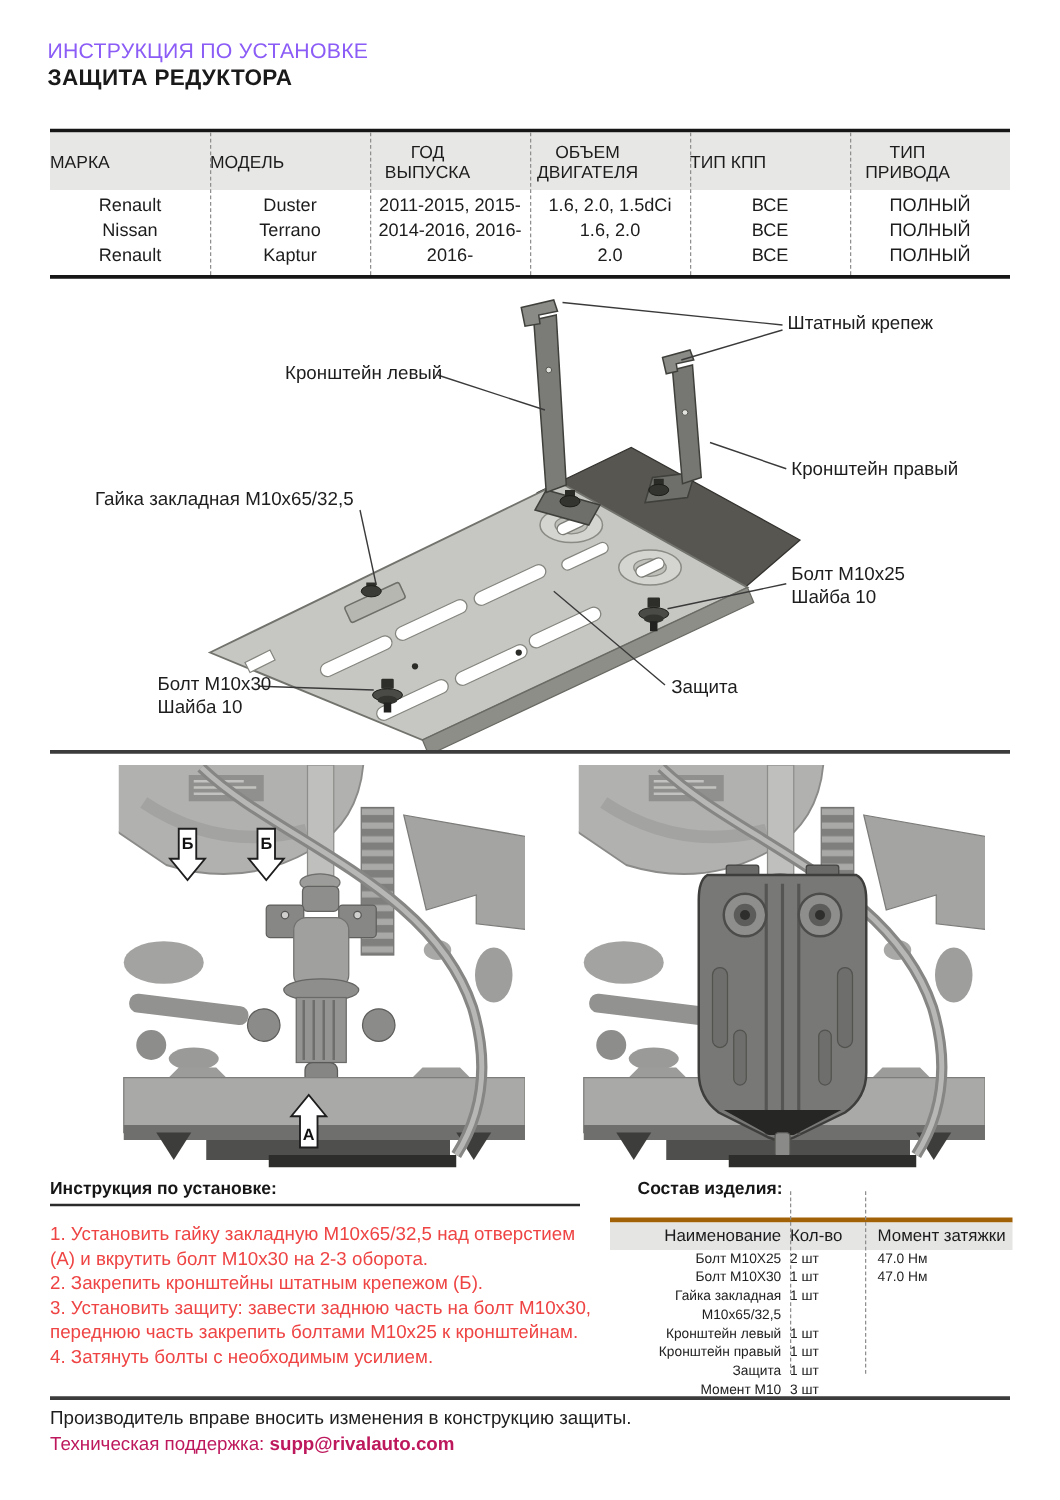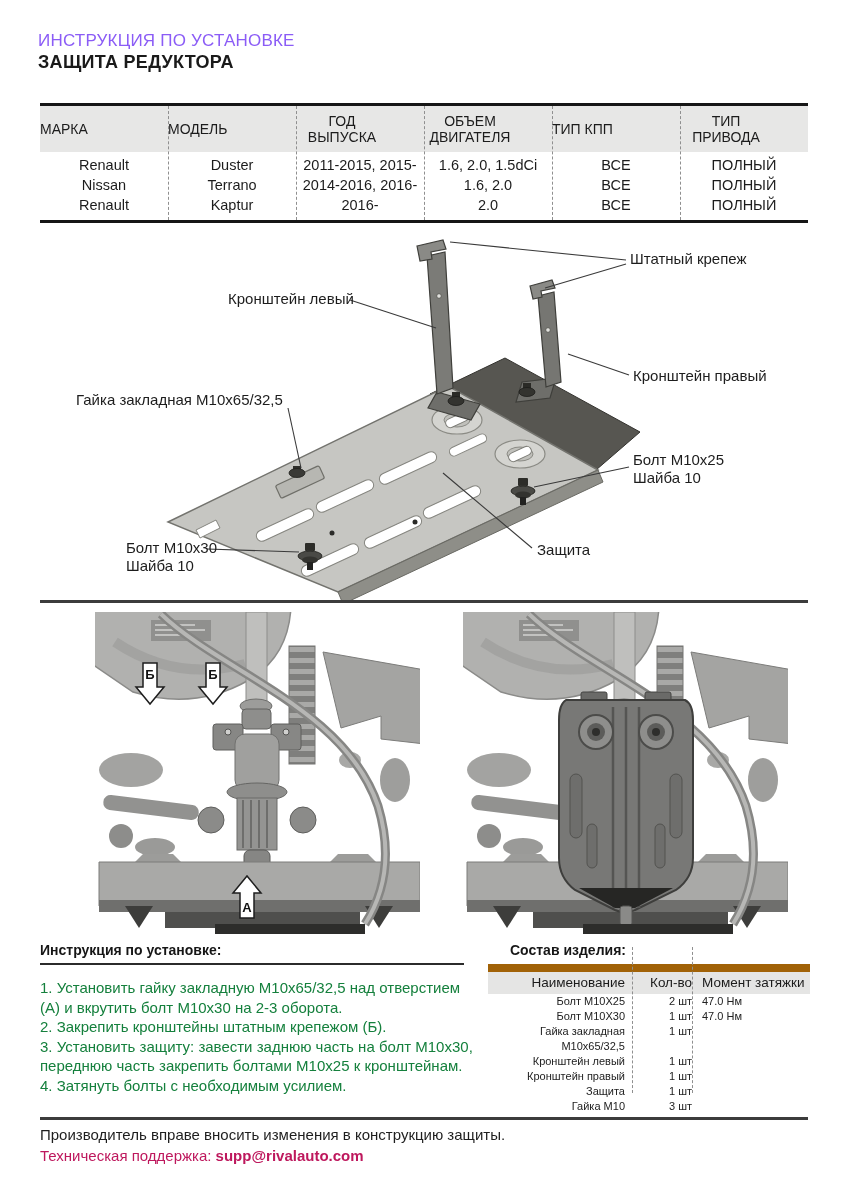--- a/index.html
+++ b/index.html
@@ -35,29 +35,29 @@
 
   
   .photo{top:612px;width:325px;height:322px;}
   .photo-left{left:95px;}
   .photo-right{left:463px;}
 
   
   .instructions{left:40px;top:942px;width:436px;}
   .sec-heading{font-size:14px;font-weight:700;color:#161616;}
   .irule{border-top:2px solid #2b2b2b;margin-top:5px;width:424px;height:0;}
-  .steps{margin-top:13px;font-size:15px;line-height:19.5px;color:#15803d;}
+  .steps{margin-top:13px;font-size:15px;line-height:19.5px;color:#ef4444;}
 
   
   .parts{left:488px;top:942px;width:322px;}
   .parts .sec-heading{margin-left:22px;}
-  .ptable{position:relative;margin-top:6px;border-top:8px solid #a16207;}
+  .ptable{position:relative;margin-top:16px;border-top:4px solid #a16207;}
   .phead{display:flex;background:#e5e5e4;padding:3px 0 4px;font-size:13.5px;color:#1b1b1b;}
   .pcol-name{width:144px;text-align:right;padding-right:7px;box-sizing:border-box;}
-  .pcol-qty{width:60px;text-align:right;box-sizing:border-box;}
+  .pcol-qty{width:60px;text-align:left;box-sizing:border-box;}
   .pcol-tq{width:118px;text-align:left;padding-left:10px;box-sizing:border-box;}
   .prow{display:flex;font-size:11px;line-height:15px;color:#222;}
   .prow:first-child{margin-top:2px;}
   .pdash{position:absolute;width:0;border-left:1.5px dashed #8f8f8f;top:-25px;height:146px;}
 
   
   .fnote1{left:40px;top:1126px;font-size:15px;color:#1e1e1e;}
   .fnote2{left:40px;top:1147px;font-size:15px;color:#be185d;}
   .fnote2 b{font-weight:700;}
 </style>
@@ -395,21 +395,21 @@
         <div class="pcol-name">Кронштейн правый</div>
         <div class="pcol-qty">1 шт</div>
         <div class="pcol-tq"></div>
       </div>
       <div class="prow">
         <div class="pcol-name">Защита</div>
         <div class="pcol-qty">1 шт</div>
         <div class="pcol-tq"></div>
       </div>
       <div class="prow">
-        <div class="pcol-name">Гайка М10</div>
+        <div class="pcol-name">Момент М10</div>
         <div class="pcol-qty">3 шт</div>
         <div class="pcol-tq"></div>
       </div>
       <div class="pdash" style="left:144px"></div>
       <div class="pdash" style="left:204px"></div>
     </div>
   </div>
 
   <div class="abs rule-bottom"></div>
   <div class="abs fnote1">Производитель вправе вносить изменения в конструкцию защиты.</div>

